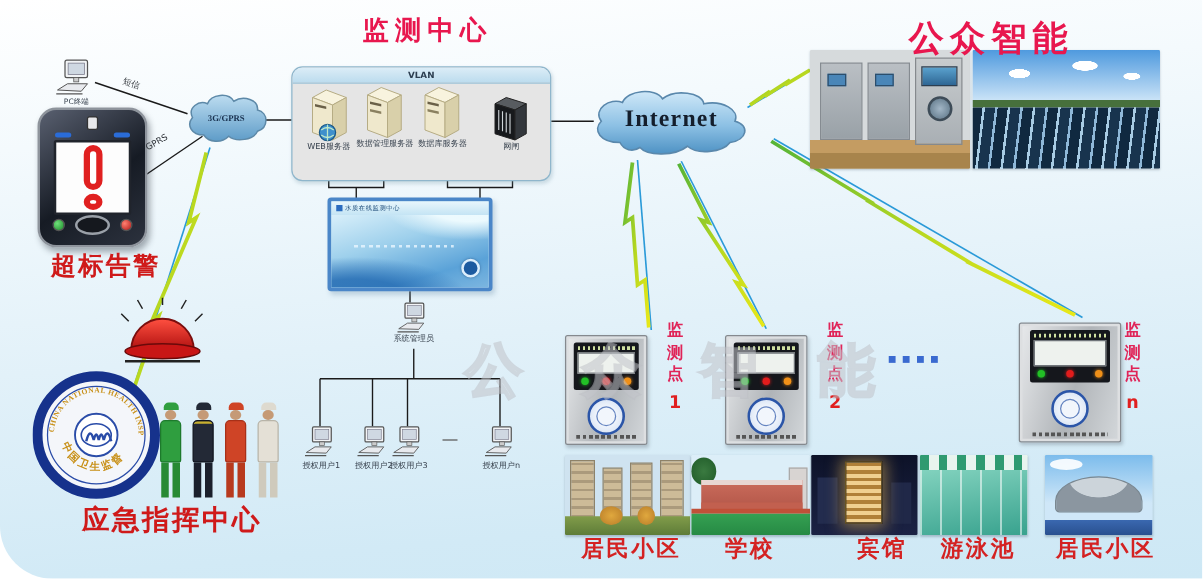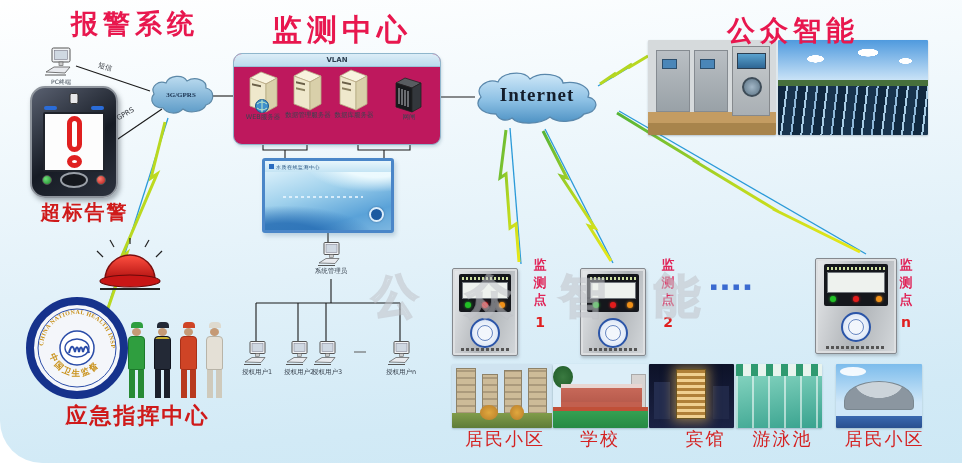--- a/index.html
+++ b/index.html
@@ -8,29 +8,29 @@
   .panel { position:absolute; inset:0; border-bottom-left-radius:42px; border-top-left-radius:10px;
     background:linear-gradient(175deg,#ffffff 0%,#f4fafd 22%,#e2f1f9 55%,#d2eaf6 85%,#cde8f5 100%); }
   .abs { position:absolute; }
   .z3 { z-index:3; }
   
   .big-title { position:absolute; z-index:4; font-family:"Liberation Serif","DejaVu Serif",serif;
     font-weight:bold; color:#e8174e; text-align:center; letter-spacing:5px; }
   .red-cap { position:absolute; z-index:4; font-family:"Liberation Serif","DejaVu Serif",serif;
     font-weight:bold; color:#cf1a1a; text-align:center; letter-spacing:2px; }
   .site-lbl { position:absolute; z-index:4; font-family:"Liberation Serif","DejaVu Serif",serif;
-    font-weight:normal; color:#d42222; font-size:18px; text-align:center; letter-spacing:2px; }
+    font-weight:bold; color:#d42222; font-size:18px; text-align:center; letter-spacing:2px; }
   .tiny { position:absolute; z-index:4; font-size:6.5px; color:#3a4450; text-align:center; line-height:1.15; }
   
   .wm-en { position:absolute; z-index:6; left:330px; top:126px; font-size:120px; font-weight:800;
     color:rgba(248,240,244,0.20); -webkit-text-stroke:3px rgba(224,200,210,0.55); letter-spacing:1px; pointer-events:none; }
   .wm-cn { position:absolute; z-index:6; left:372px; top:266px; font-size:46px; font-weight:700;
     color:rgba(250,250,252,0.12); -webkit-text-stroke:2px rgba(188,190,196,0.5); letter-spacing:48px; pointer-events:none; white-space:nowrap; }
   
-  .vlan { left:233px; top:53px; width:208px; height:92px; background:#be185d; border:1.5px solid #8fb6cc;
+  .vlan { left:233px; top:53px; width:208px; height:92px; background:#e5e5e5; border:1.5px solid #8fb6cc;
     border-radius:9px; z-index:3; overflow:hidden; box-shadow:1px 2px 3px rgba(100,140,160,.25); }
   .vlan-head { height:13px; background:linear-gradient(#dcedf7,#bcdcee); border-bottom:1px solid #9cc2d8;
     font-size:7px; color:#2c3e50; text-align:center; line-height:13px; font-weight:bold; }
   
   .screen { left:262px; top:158px; width:132px; height:75px; border:3px solid #4a86c8; border-radius:3px;
     background:#bfe0f2; z-index:3; overflow:hidden; box-shadow:2px 3px 4px rgba(90,130,160,.3); }
   .scr-head { height:11px; background:linear-gradient(#e8f6fc,#c4e4f4); display:flex; align-items:center; gap:2px; padding-left:4px; }
   .scr-ico { width:5px; height:5px; background:#2a6cc0; }
   .scr-title { font-size:5px; color:#1c4a78; letter-spacing:.5px; white-space:nowrap; }
   .scr-body { position:absolute; top:11px; left:0; right:0; bottom:0;
@@ -179,22 +179,21 @@
     </g>
     <g fill="none" stroke="url(#gy)" stroke-width="3">
       <polyline points="165,122 151,178 157,174 121,258 127,253 104,320"></polyline>
       <polyline points="600,84 616,73 612,77 632,64 628,68 648,56"></polyline>
       <polyline points="506,130 500,178 506,174 510,228 516,224 519,262"></polyline>
       <polyline points="543,131 567,178 561,176 595,228 589,226 611,261"></polyline>
       <polyline points="617,113 699,163 693,160 779,212 773,209 860,252"></polyline>
     </g>
   </svg>
 
-  <div class="big-title" style="left:55px;top:6px;width:160px;font-size:27px">报警系统</div>
-  <div class="big-title" style="left:252px;top:10px;width:180px;font-size:30px">监测中心</div>
+  <div class="big-title" style="left:252px;top:10px;width:180px;font-size:21px">监测中心</div>
   <div class="big-title" style="left:703px;top:12px;width:180px;font-size:28px">公众智能</div>
 
   <svg class="abs z3" style="left:42px;top:46px" width="38" height="32" viewBox="0 0 38 32">
     <rect x="10" y="2" width="18" height="14" rx="1.5" fill="#f2f4f6" stroke="#555"></rect>
     <rect x="12.5" y="4.5" width="13" height="9" fill="#cfd8e2" stroke="#778" stroke-width=".6"></rect>
     <rect x="17" y="16" width="4" height="3.5" fill="#ccc" stroke="#555" stroke-width=".6"></rect>
     <path d="M4,26 l8,-5 h16 l-5,6 z" fill="#e8eaee" stroke="#555" stroke-width=".8"></path>
     <line x1="3" y1="29" x2="24" y2="29" stroke="#555"></line>
   </svg>
   <div class="tiny" style="left:36px;top:79px;width:50px;font-size:6px">PC终端</div>

